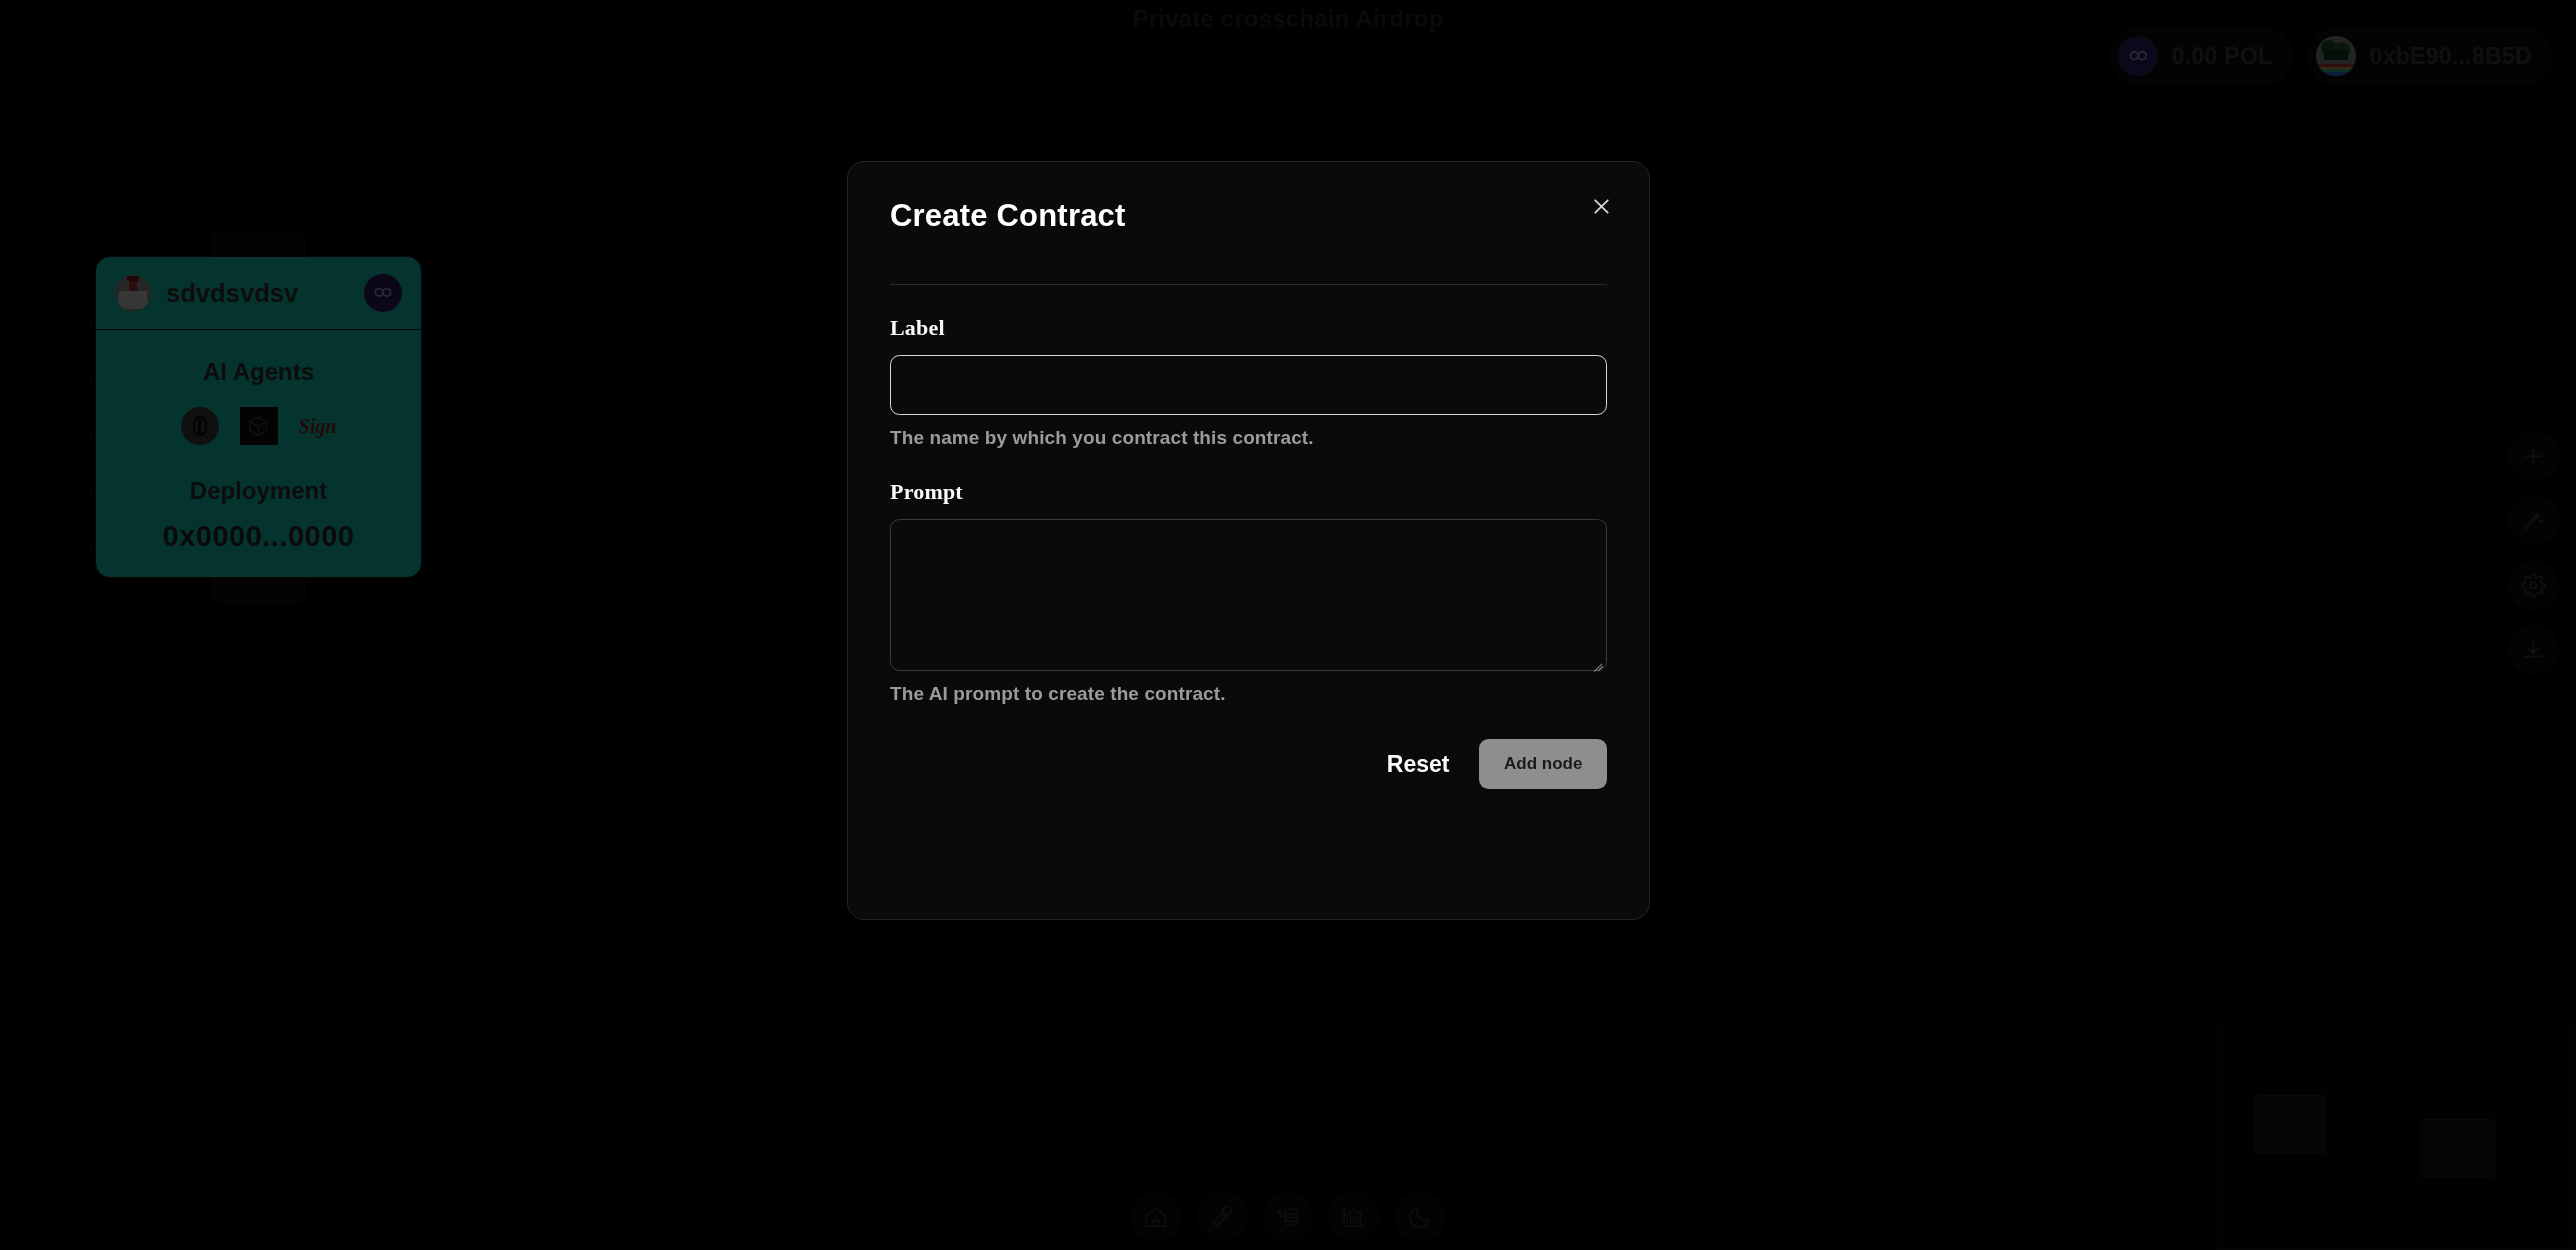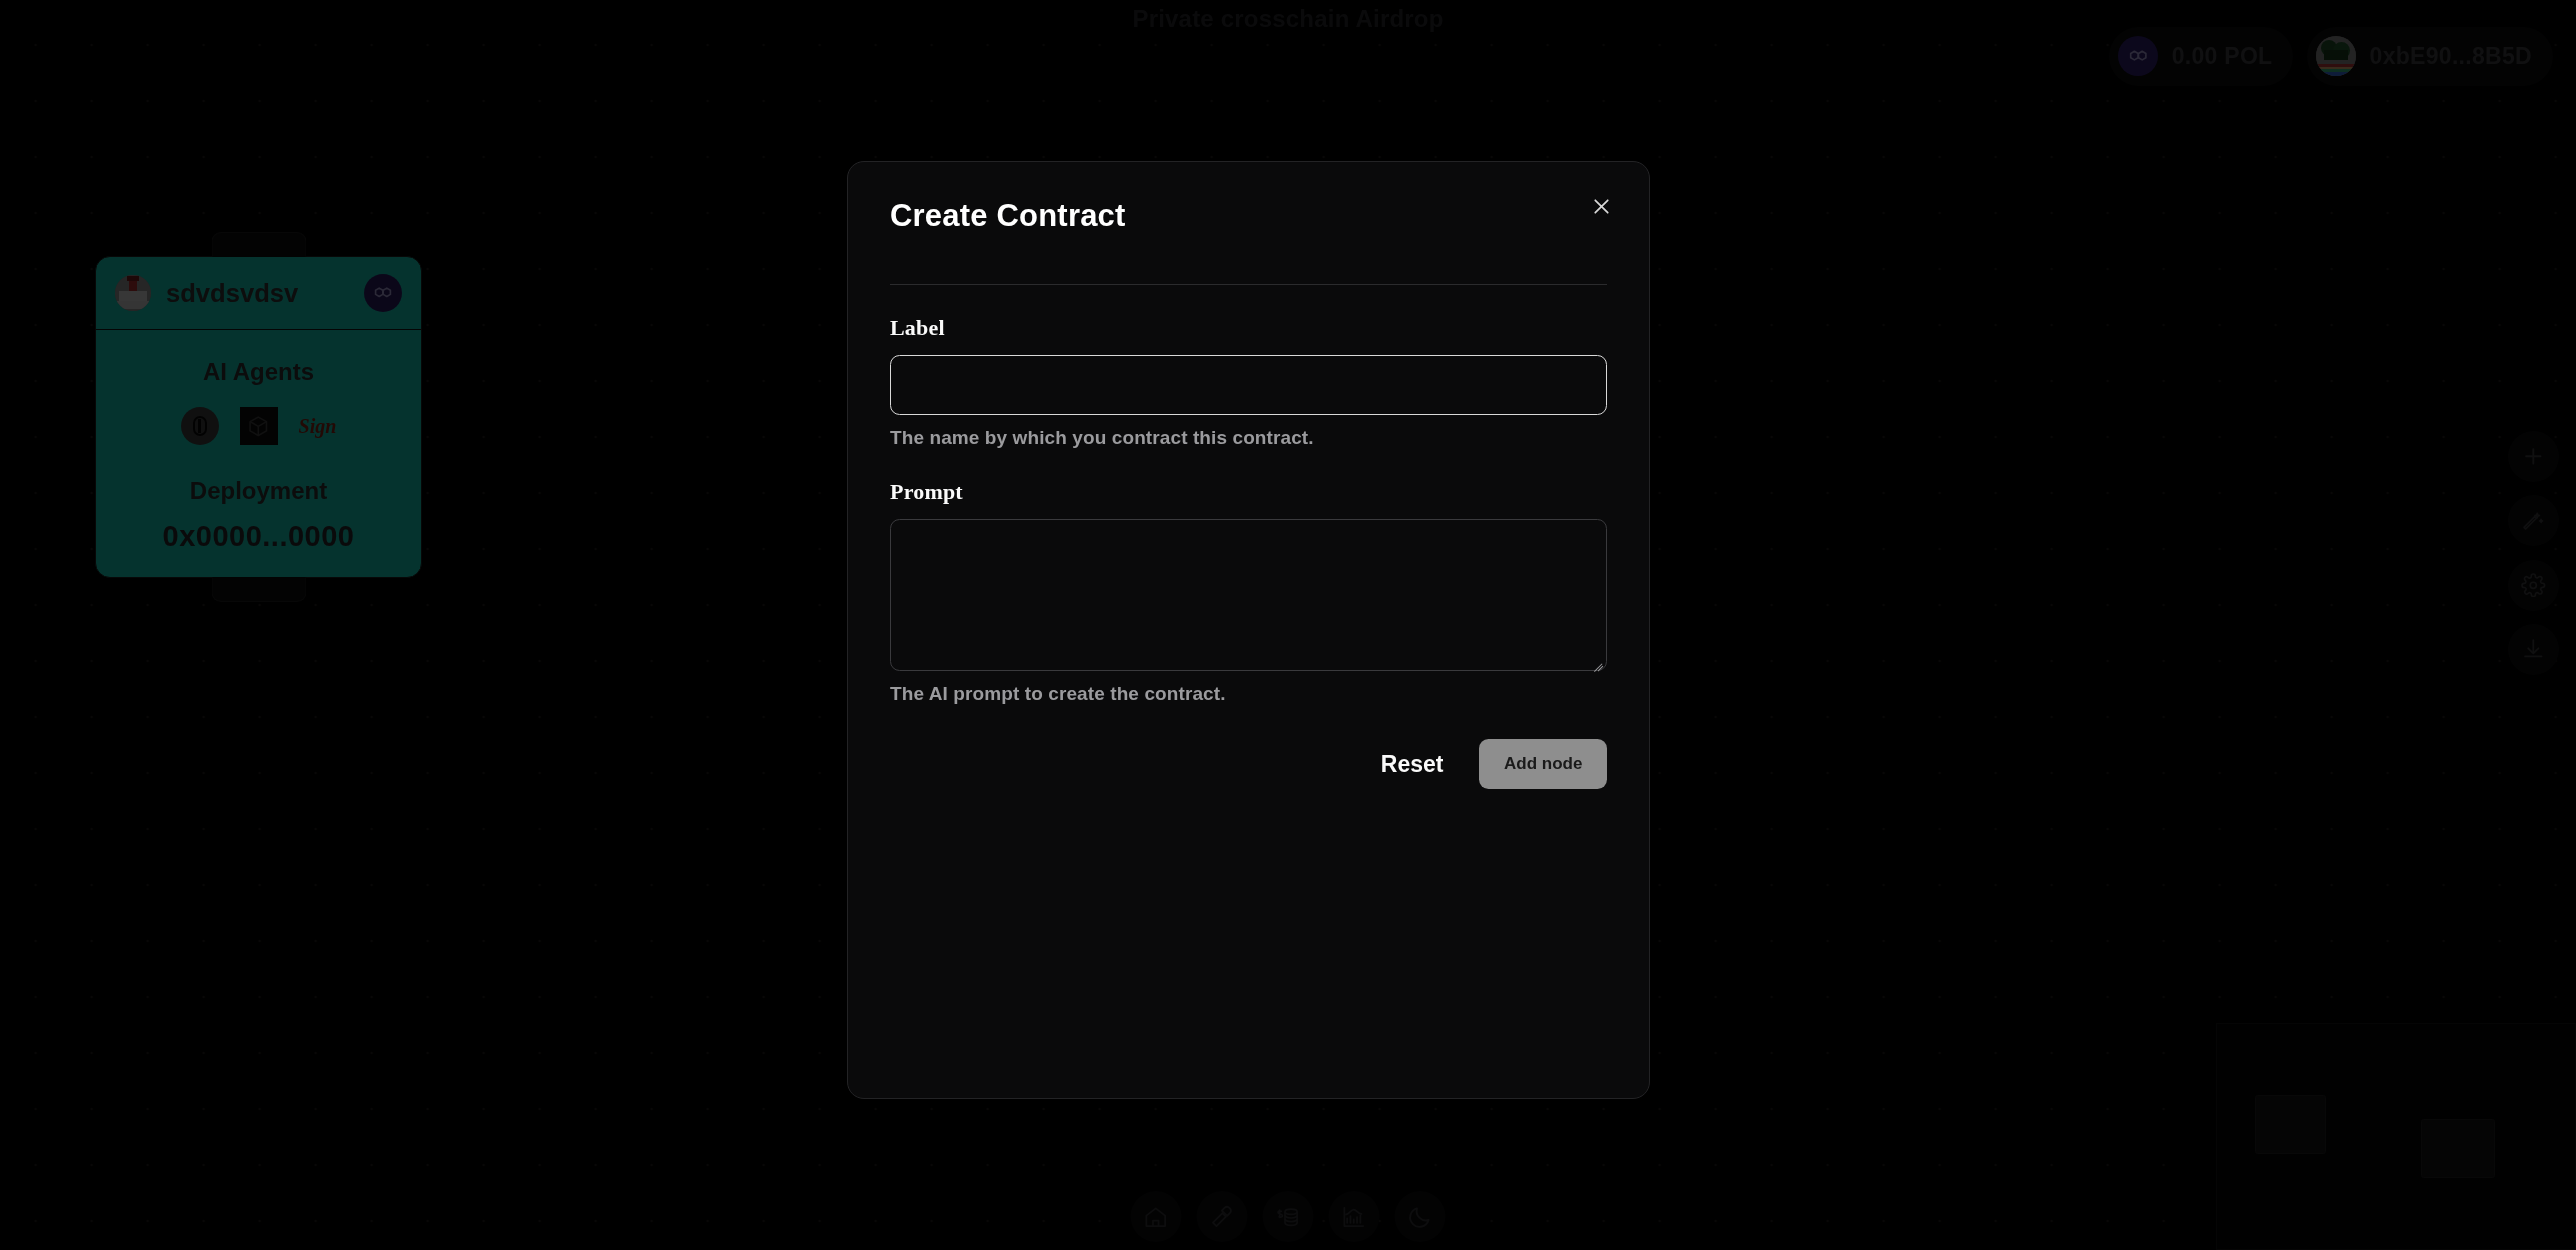--- a/index.html
+++ b/index.html
@@ -223,21 +223,21 @@
   #modal-overlay {
     position: absolute;
     inset: 0;
     background: rgba(0,0,0,0.72);
   }
   #modal {
     position: absolute;
     left: 847px;
     top: 161px;
     width: 803px;
-    height: 938px;
+    height: 759px;
     background: #0a0a0b;
     border: 0.9px solid #232325;
     border-radius: 17px;
     padding: 36px 42px 0;
   }
   #modal-title {
     font-size: 31px;
     font-weight: 700;
     color: #ffffff;
     letter-spacing: 0.2px;
@@ -326,21 +326,21 @@
     transform-origin: right center;
     transform: rotate(-45deg);
   }
   .resize-grip i:nth-child(1) { bottom: 2.8px; width: 11.4px; }
   .resize-grip i:nth-child(2) { bottom: 0px; width: 6.6px; }
 
   #modal-footer {
     display: flex;
     align-items: center;
     justify-content: flex-end;
-    gap: 15px;
+    gap: 9px;
     margin-top: 32px;
   }
   #reset-button {
     background: transparent;
     border: none;
     color: #fafafa;
     font-family: "Liberation Sans", sans-serif;
     font-size: 23px;
     font-weight: 700;
     padding: 13.3px 21px;

